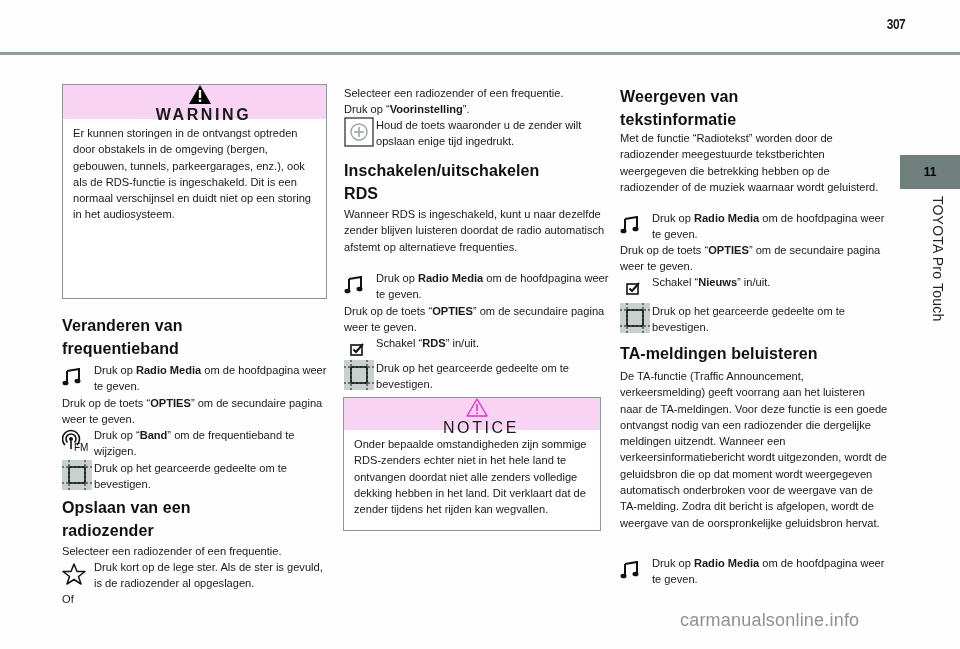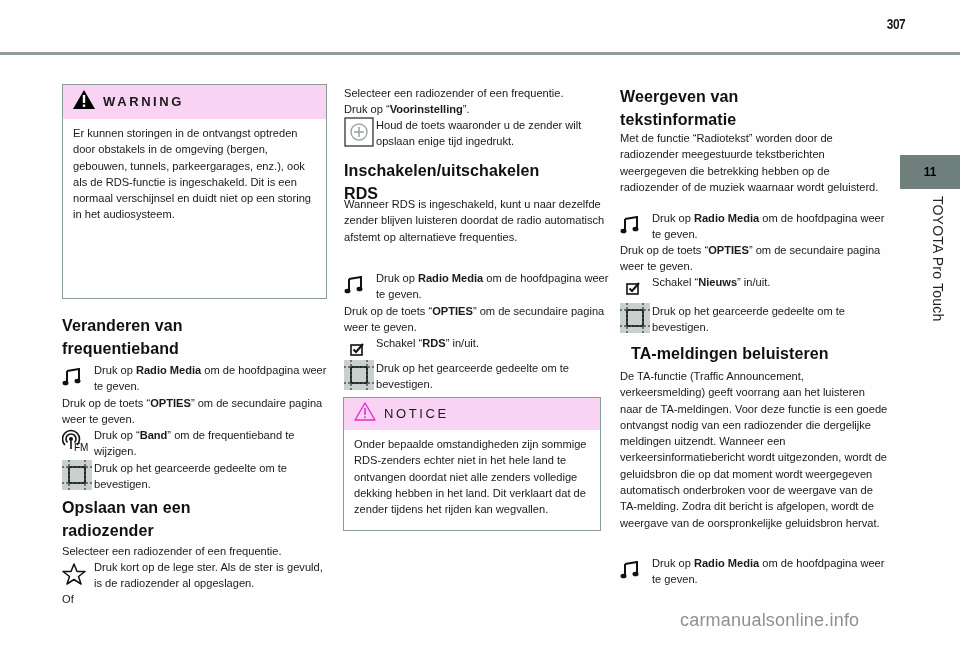--- a/index.html
+++ b/index.html
@@ -31,21 +31,21 @@
     .col { position: absolute; top: 0; width: 268px; font-size: 11.1px; line-height: 16.3px; }
     .col1 { left: 62px; }
     .col2 { left: 344px; }
     .col3 { left: 620px; }
     .box {
       position: absolute; border: 1.3px solid #8a9a97; background: #fff;
       box-sizing: border-box;
     }
     .box-head {
       background: #f9d3f3; height: 34px; display: flex; align-items: center;
-      padding-left: 10px; font-size: 13px; letter-spacing: 2.6px;
+      padding-left: 10px; font-size: 16px; letter-spacing: 2.6px; flex-direction: column;
     }
     .box-head .label-warning { font-weight: bold; margin-left: 8px; }
     .box-head .label-notice { margin-left: 8px; }
     .box-body { padding: 6px 10px 6px 10px; }
     .box-body p { margin: 0; }
     h2 {
       position: absolute; margin: 0; font-size: 16px; line-height: 23px;
       font-weight: bold; color: #111; letter-spacing: 0.1px;
     }
     .txt { position: absolute; margin: 0; }
@@ -170,21 +170,21 @@
         </svg>
     </div>
     <div class="stext">Houd de toets waaronder u de zender wilt opslaan enige tijd ingedrukt.</div>
   </div>
 
   <h2 style="left:0; top:159px;">
     <span>Inschakelen/uitschakelen</span><br>
     <span>RDS</span>
   </h2>
 
-  <div class="txt" style="left:0; top:196px; width:268px;">Wanneer RDS is ingeschakeld, kunt u naar dezelfde zender blijven luisteren doordat de radio automatisch afstemt op alternatieve frequenties.</div>
+  <div class="txt" style="left:0; top:206px; width:268px;">Wanneer RDS is ingeschakeld, kunt u naar dezelfde zender blijven luisteren doordat de radio automatisch afstemt op alternatieve frequenties.</div>
 
   <div class="step" style="left:0; top:270px; width:265px;">
     <div class="ico" style="padding-top:6px;">
       <svg width="20" height="18" viewBox="0 0 20 18">
           <path d="M5 3 L17 1 L17 13" stroke="#111" stroke-width="2" fill="none"></path>
           <line x1="5" y1="3" x2="5" y2="15" stroke="#111" stroke-width="2"></line>
           <ellipse cx="3.5" cy="15" rx="3" ry="2.3" fill="#111"></ellipse>
           <ellipse cx="15.5" cy="13" rx="3" ry="2.3" fill="#111"></ellipse>
         </svg>
     </div>
@@ -275,21 +275,21 @@
             <line x1="0" y1="7" x2="30" y2="7" stroke="#111" stroke-width="1" stroke-dasharray="2,2"></line>
             <line x1="0" y1="23" x2="30" y2="23" stroke="#111" stroke-width="1" stroke-dasharray="2,2"></line>
             <line x1="7" y1="0" x2="7" y2="30" stroke="#111" stroke-width="1" stroke-dasharray="2,2"></line>
             <line x1="23" y1="0" x2="23" y2="30" stroke="#111" stroke-width="1" stroke-dasharray="2,2"></line>
           </svg>
         </div>
     </div>
     <div class="stext">Druk op het gearceerde gedeelte om te bevestigen.</div>
   </div>
 
-  <h2 style="left:0; top:342px; white-space:nowrap;margin-left:11px;">TA-meldingen beluisteren</h2>
+  <h2 style="left:0; top:342px; white-space:nowrap;">TA-meldingen beluisteren</h2>
 
   <div class="txt" style="left:0; top:368px; width:268px;">De TA-functie (Traffic Announcement, verkeersmelding) geeft voorrang aan het luisteren naar de TA-meldingen. Voor deze functie is een goede ontvangst nodig van een radiozender die dergelijke meldingen uitzendt. Wanneer een verkeersinformatiebericht wordt uitgezonden, wordt de geluidsbron die op dat moment wordt weergegeven automatisch onderbroken voor de weergave van de TA-melding. Zodra dit bericht is afgelopen, wordt de weergave van de oorspronkelijke geluidsbron hervat.</div>
 
   <div class="step" style="left:0; top:555px; width:265px;">
     <div class="ico" style="padding-top:6px;">
       <svg width="20" height="18" viewBox="0 0 20 18">
           <path d="M5 3 L17 1 L17 13" stroke="#111" stroke-width="2" fill="none"></path>
           <line x1="5" y1="3" x2="5" y2="15" stroke="#111" stroke-width="2"></line>
           <ellipse cx="3.5" cy="15" rx="3" ry="2.3" fill="#111"></ellipse>
           <ellipse cx="15.5" cy="13" rx="3" ry="2.3" fill="#111"></ellipse>

